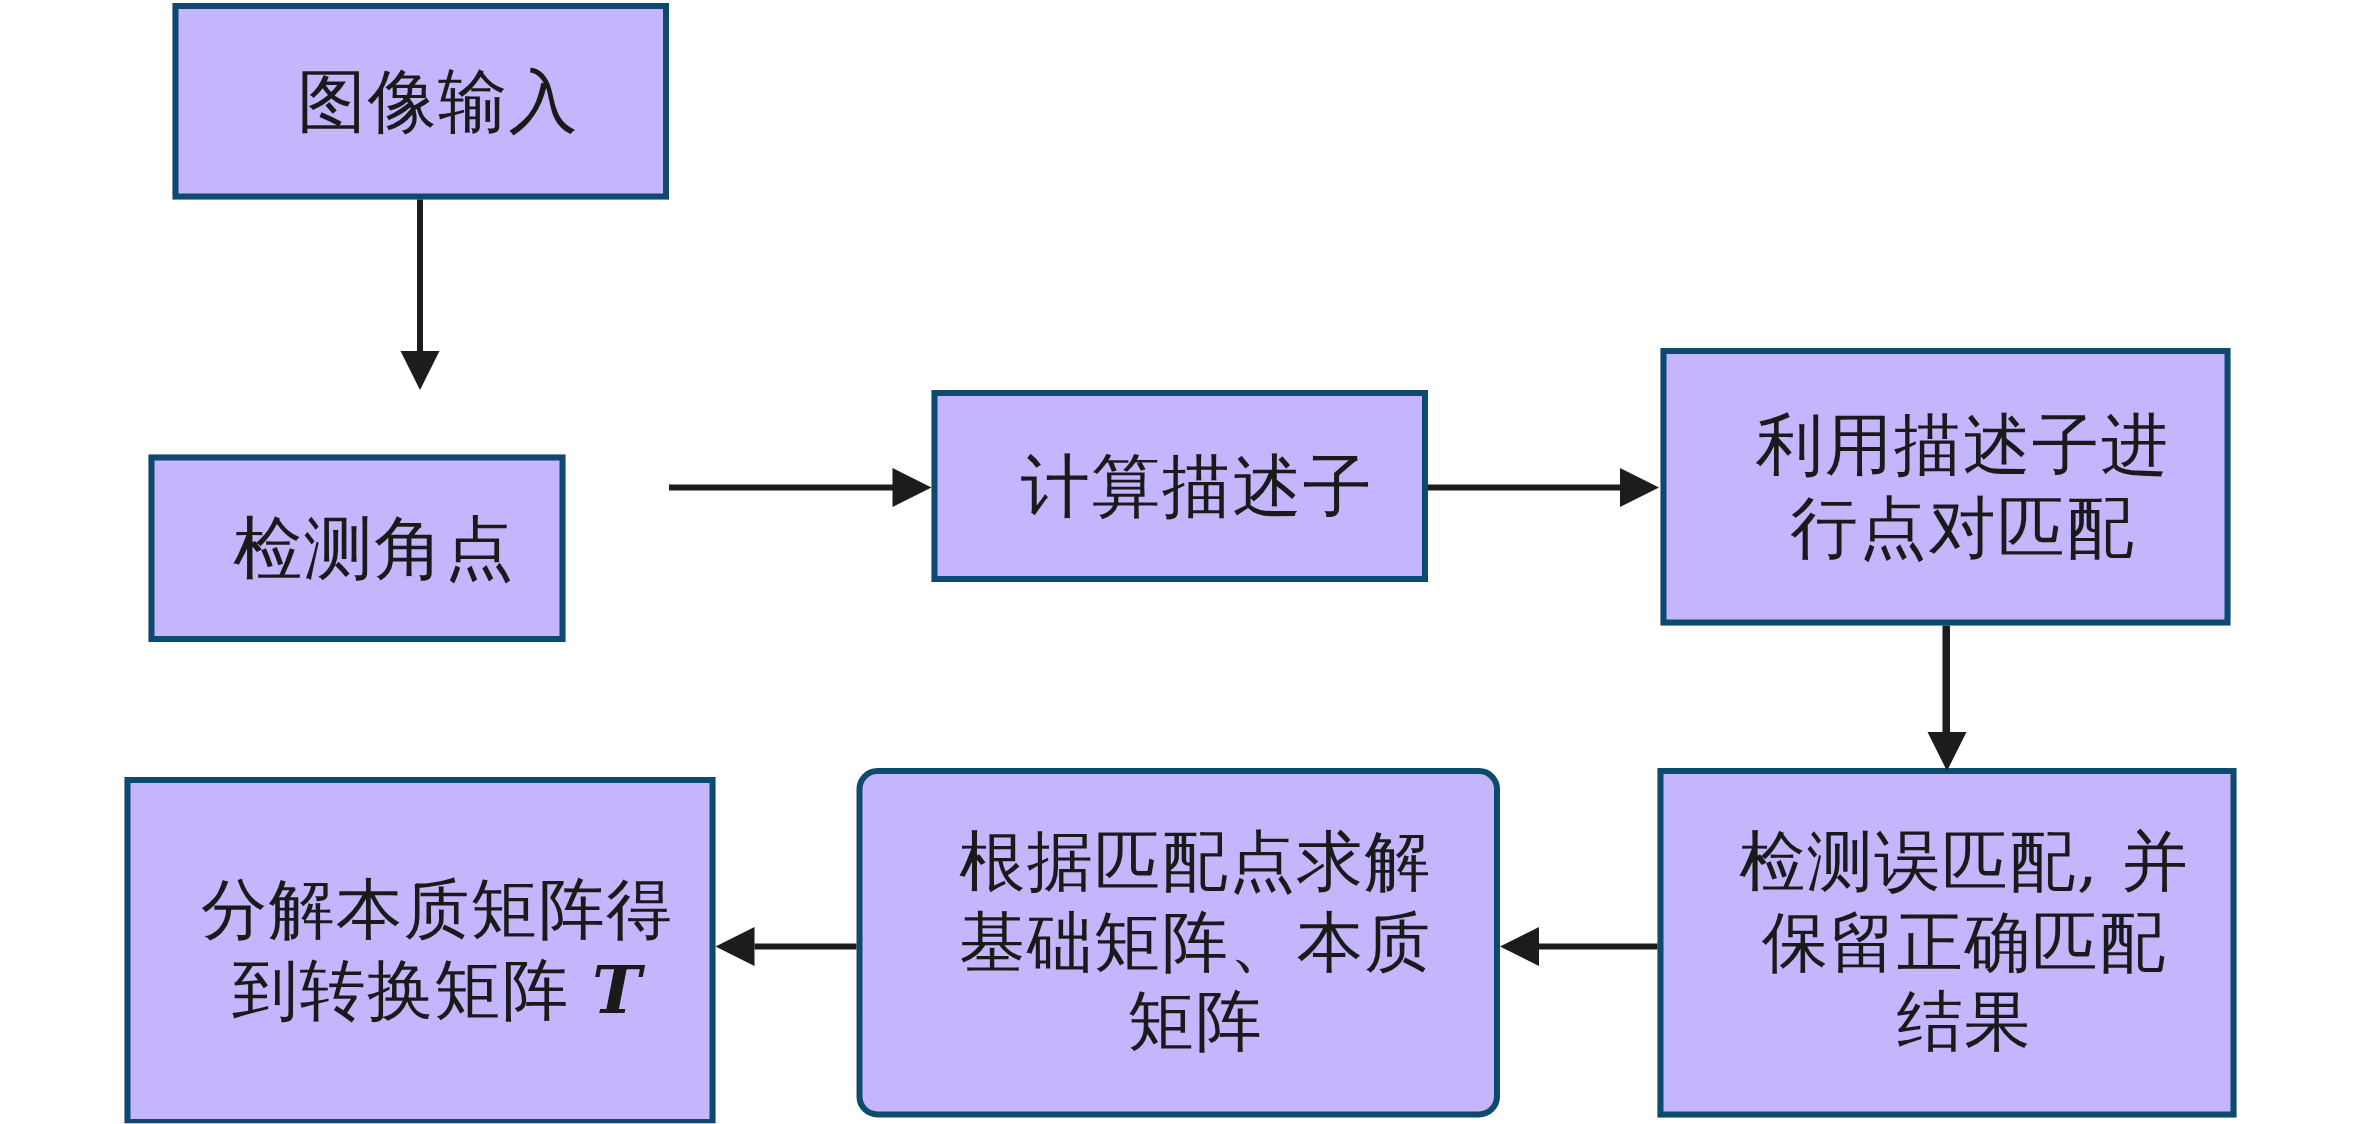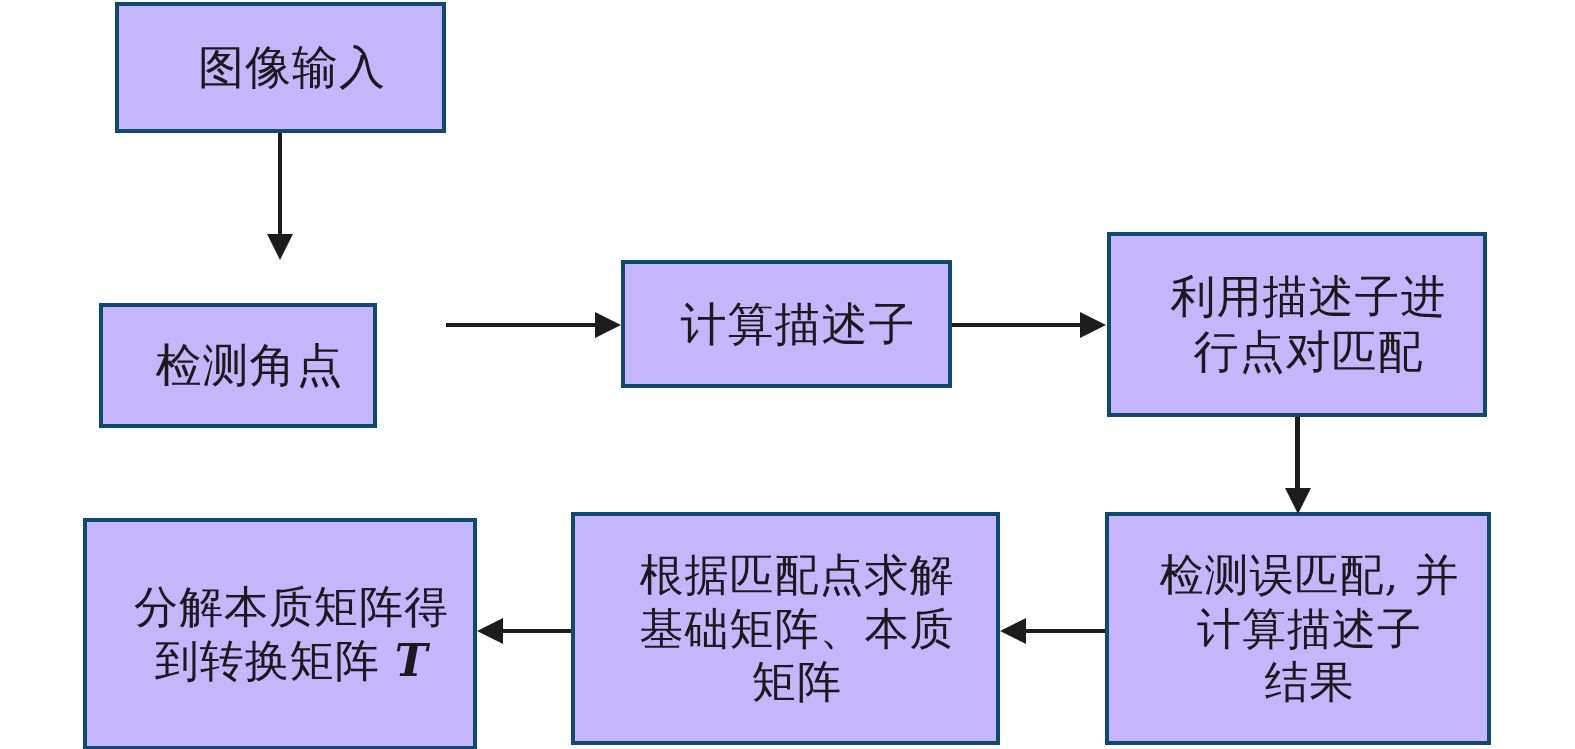--- a/index.html
+++ b/index.html
@@ -94,25 +94,25 @@
     <span class="node-label" style="font-size:46px;">计算描述子</span>
   </div>
 
   <div class="node" style="left:1107px; top:232px; width:380px; height:185px;">
     <span class="node-label" style="font-size:45px;">利用描述子进
 行点对匹配</span>
   </div>
 
   <div class="node" style="left:1105px; top:512px; width:386px; height:233px;">
     <span class="node-label" style="font-size:44px;">检测误匹配, 并
-计算描述子
+保留正确匹配
 结果</span>
   </div>
 
-  <div class="node" style="left:571px; top:512px; width:429px; height:233px;">
+  <div class="node" style="left:571px; top:512px; width:429px; height:233px;border-radius:14px;">
     <span class="node-label" style="font-size:44px;">根据匹配点求解
 基础矩阵、本质
 矩阵</span>
   </div>
 
   <div class="node" style="left:83px; top:518px; width:394px; height:232px;">
     <span class="node-label" style="font-size:44px;"><span>分解本质矩阵得
 到转换矩阵 </span><span class="mvar">T</span></span>
   </div>
 

